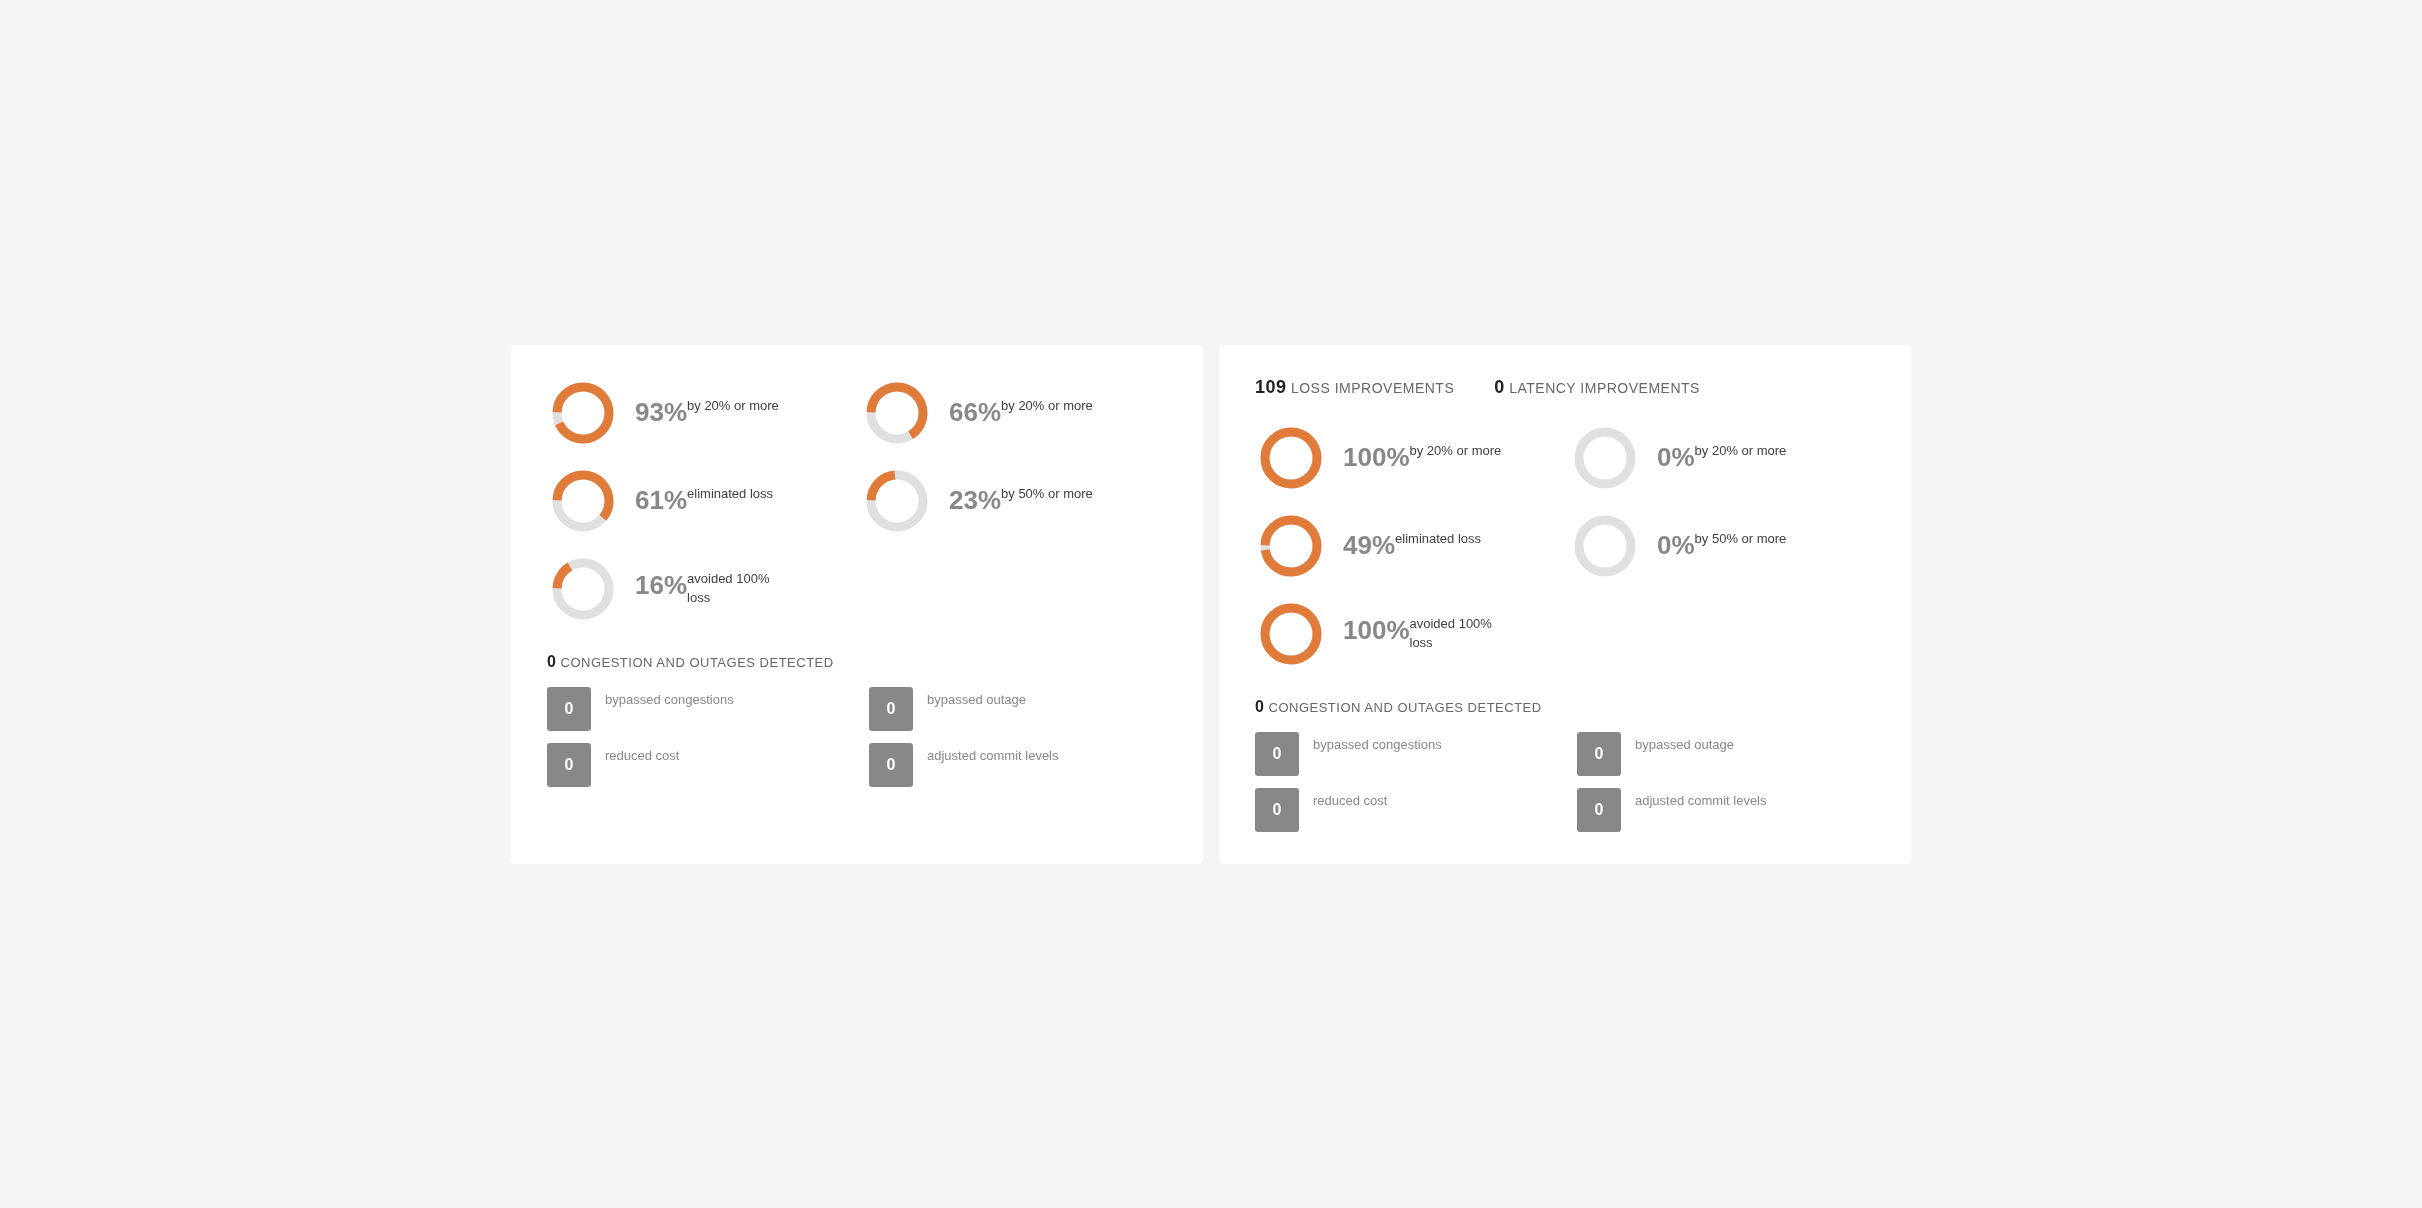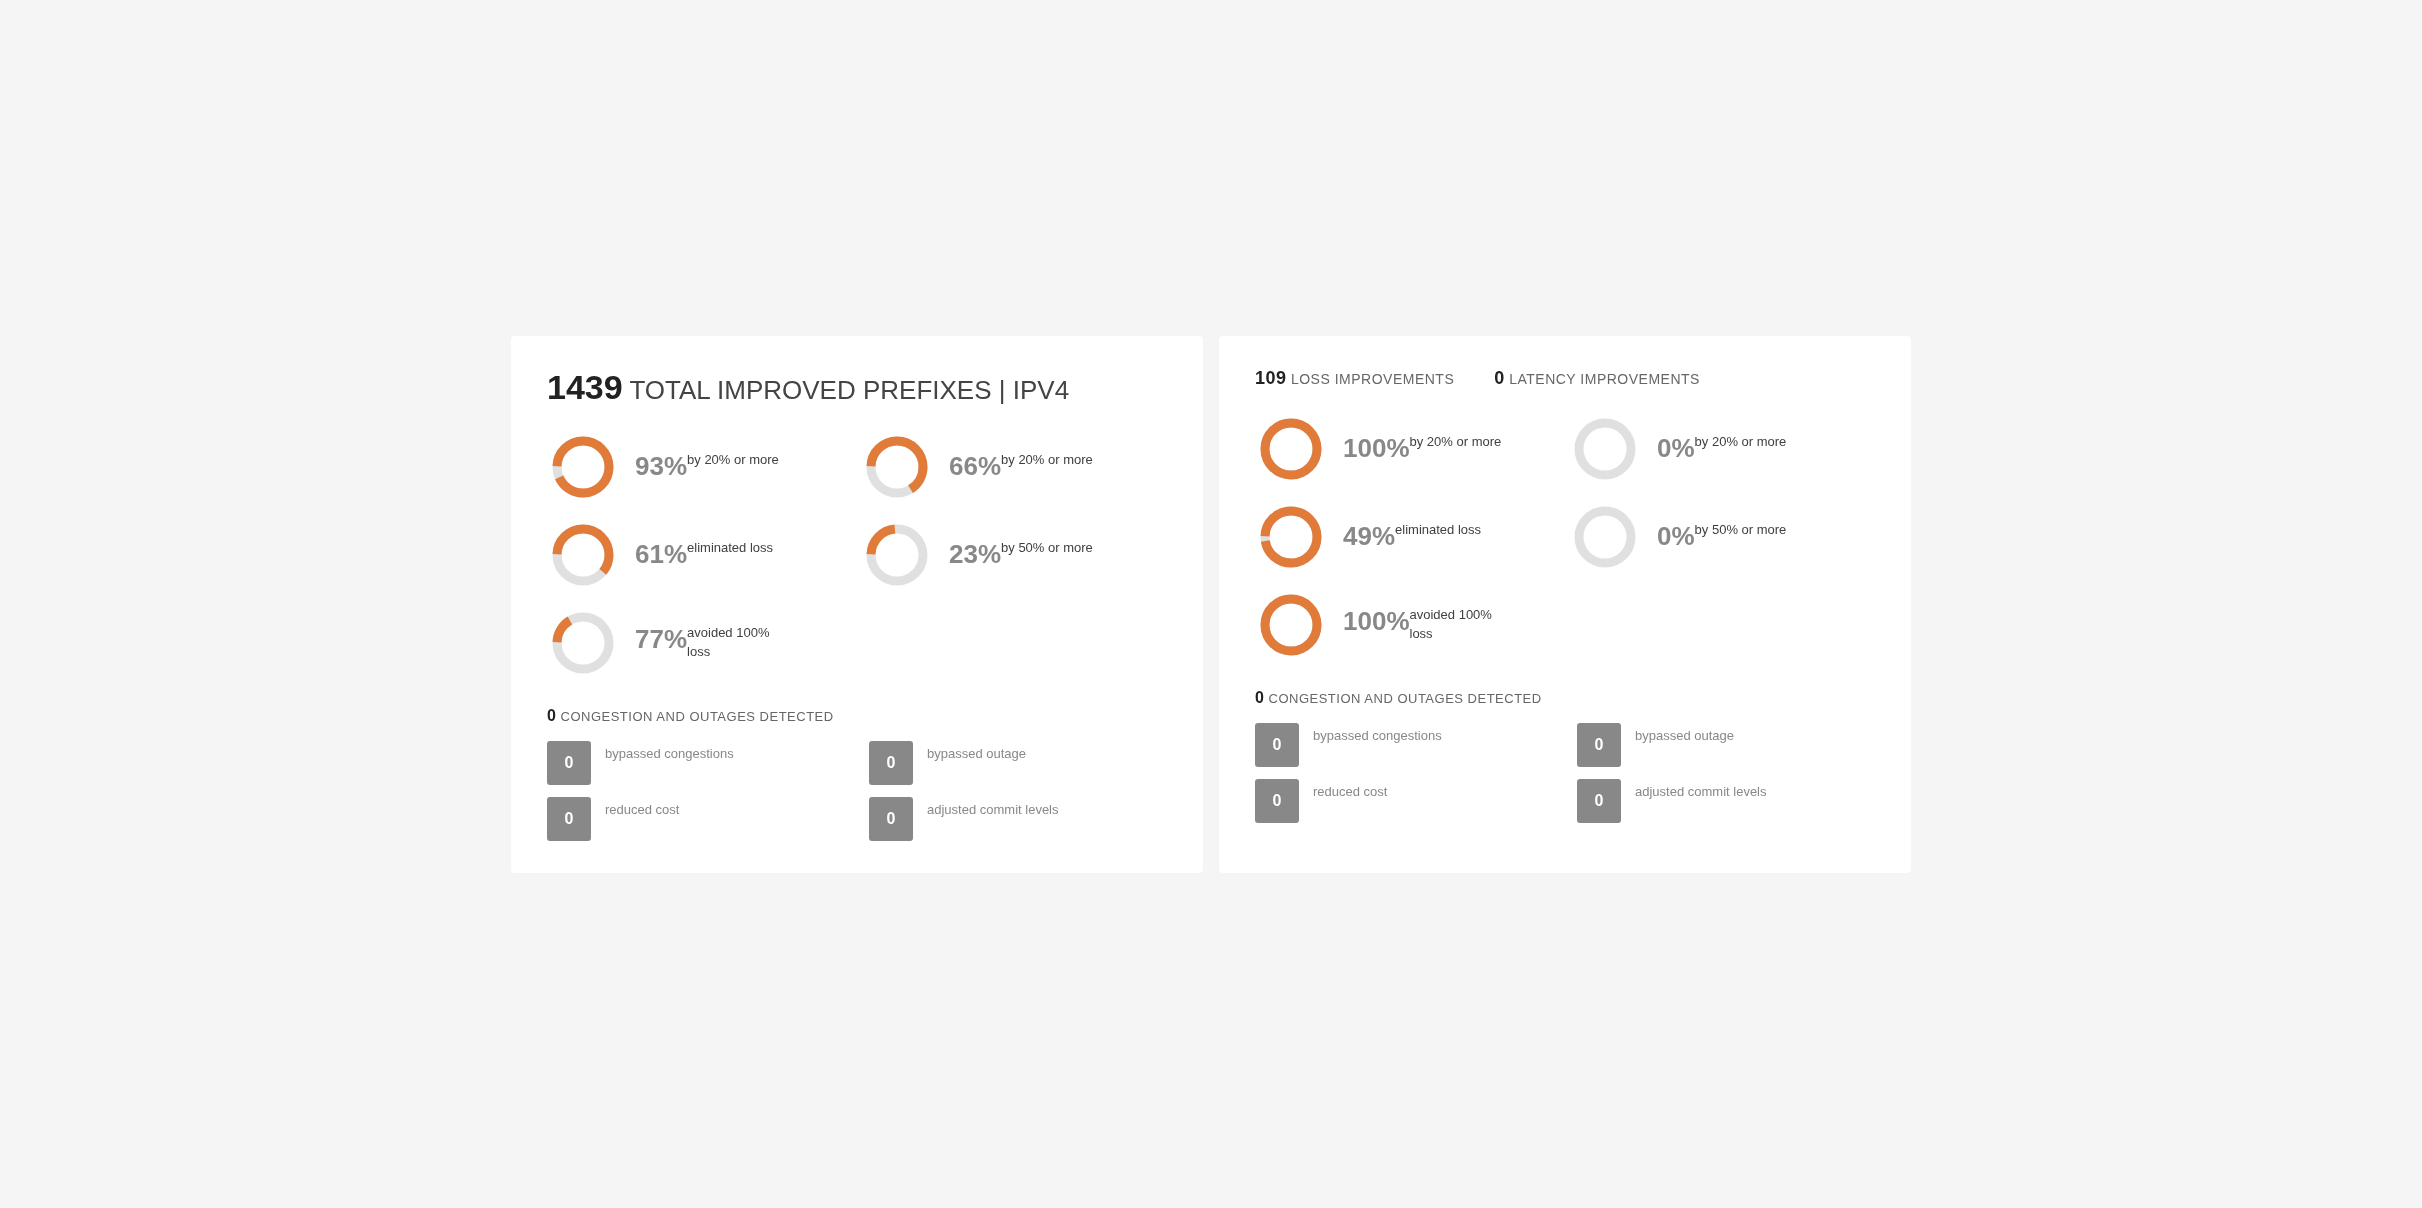--- a/index.html
+++ b/index.html
@@ -129,24 +129,20 @@
       margin-top: 4px;
     }
     .donut-track { fill: none; stroke: #e0e0e0; }
     .donut-fill { fill: none; stroke: #e07b3a; stroke-linecap: butt; }
   </style>
 </head>
 <body>
 
 <div class="dashboard">
 <div class="panel">
-    <div class="panel-title">
-      <strong>1439</strong>
-      <span> TOTAL IMPROVED PREFIXES | IPV4</span>
-    </div>
 
   <div class="donut-grid">
     <div class="donut-item">
       <div class="donut-wrapper"><svg viewBox="0 0 72 72" width="72" height="72">
     <circle class="donut-track" cx="36" cy="36" r="26" stroke-width="9"></circle>
     <circle class="donut-fill" cx="36" cy="36" r="26" stroke-width="9" stroke-dasharray="151.92742072760242 11.435397259066832" stroke-dashoffset="40.840704496667314" transform="rotate(-90 36 36)" style="stroke: #e07b3a"></circle>
   </svg></div>
       <div class="donut-stat">
         <span class="donut-pct">93%</span>
         <span class="donut-desc">by 20% or more</span>
@@ -183,21 +179,21 @@
         <span class="donut-desc">by 50% or more</span>
       </div>
     </div>
 
     <div class="donut-item">
       <div class="donut-wrapper"><svg viewBox="0 0 72 72" width="72" height="72">
     <circle class="donut-track" cx="36" cy="36" r="26" stroke-width="9"></circle>
     <circle class="donut-fill" cx="36" cy="36" r="26" stroke-width="9" stroke-dasharray="26.13805087786708 137.22476710880218" stroke-dashoffset="40.840704496667314" transform="rotate(-90 36 36)" style="stroke: #e07b3a"></circle>
   </svg></div>
       <div class="donut-stat">
-        <span class="donut-pct">77%</span>
+        <span class="donut-pct">16%</span>
         <span class="donut-desc">avoided 100% loss</span>
       </div>
     </div>
     <div></div>
   </div>
     <div class="section-title">
       <strong>0</strong>
       <span> CONGESTION AND OUTAGES DETECTED</span>
     </div>
   <div class="stats-grid">

